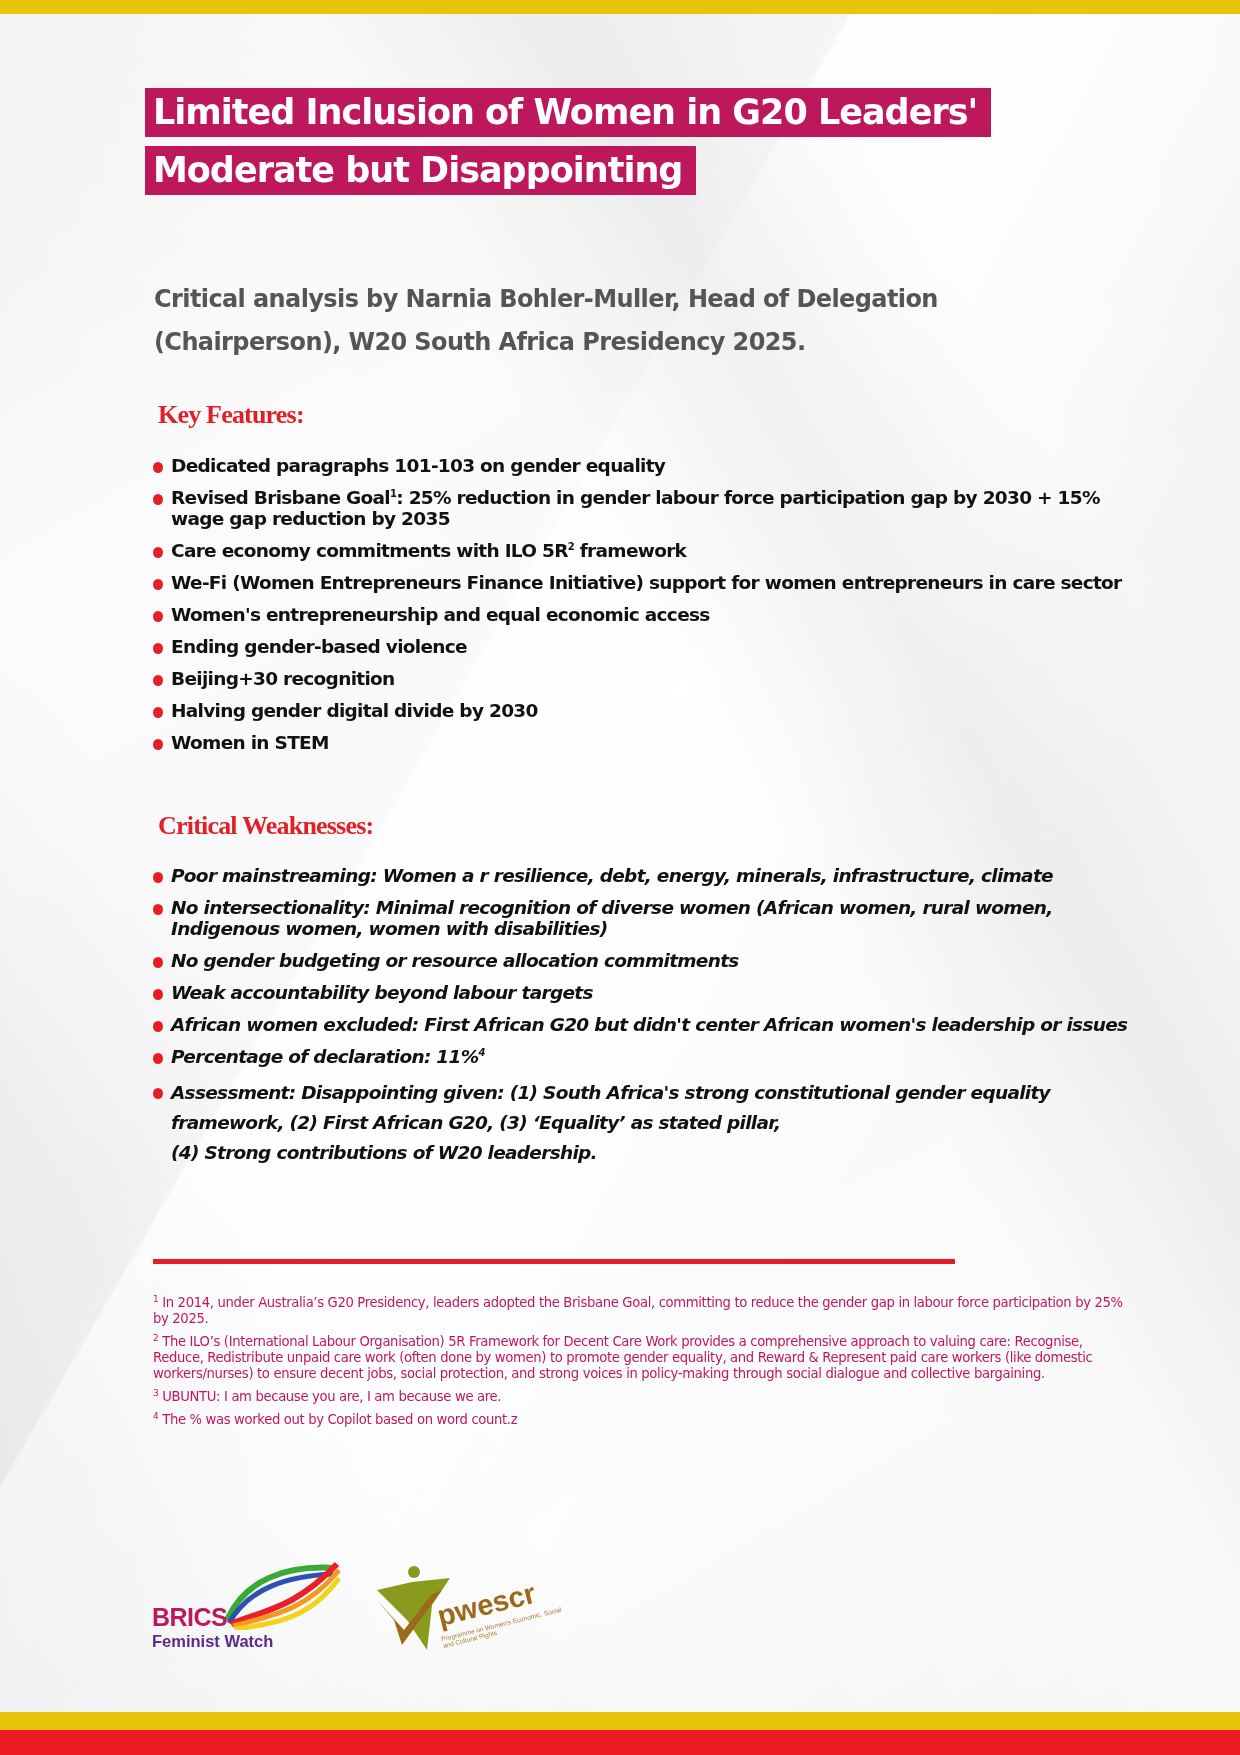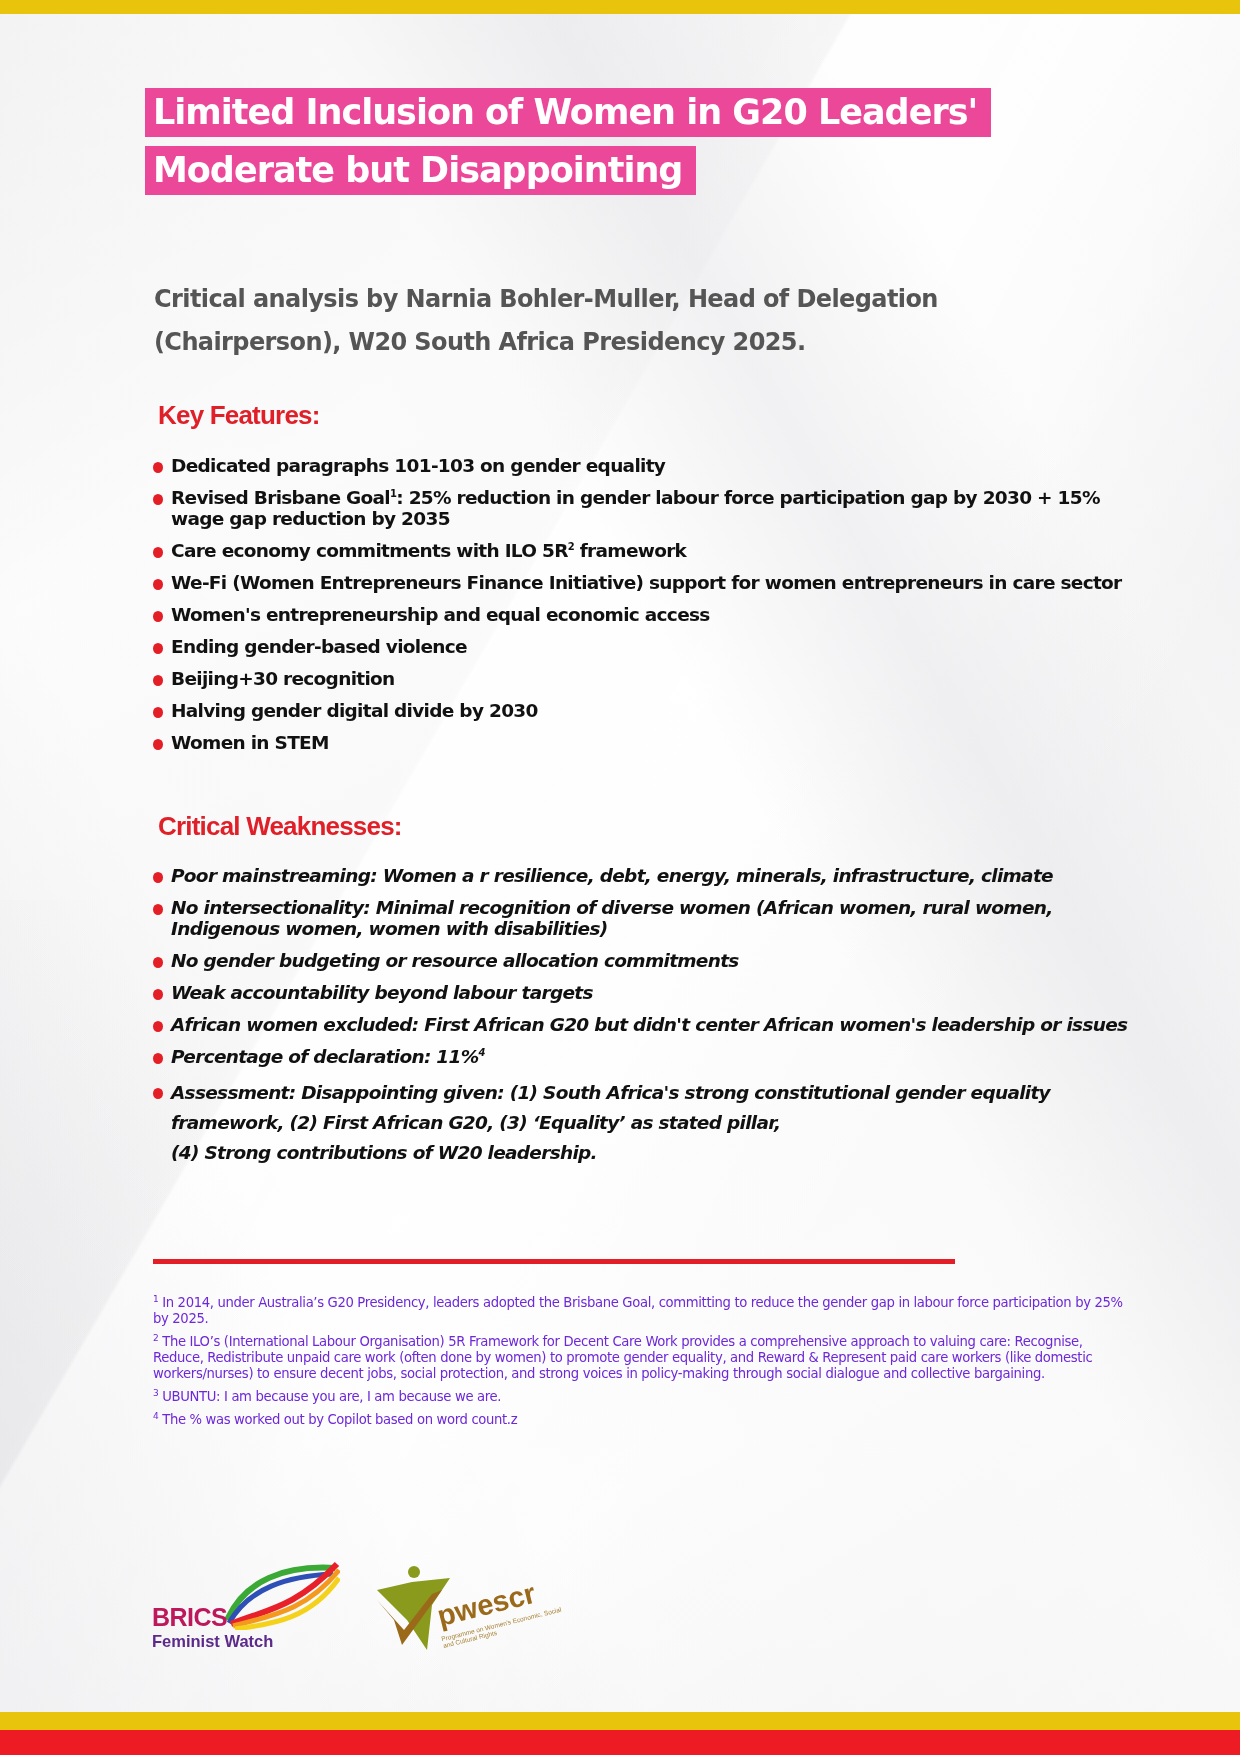--- a/index.html
+++ b/index.html
@@ -28,37 +28,37 @@
 
     .top-band { position: absolute; left: 0; top: 0; width: 1240px; height: 14px; background: #e8c40c; z-index: 2; }
     .bottom-yellow { position: absolute; left: 0; top: 1712px; width: 1240px; height: 18px; background: #e8c40c; z-index: 2; }
     .bottom-red { position: absolute; left: 0; top: 1730px; width: 1240px; height: 25px; background: #ed1c24; z-index: 2; }
 
     .content { position: absolute; left: 0; top: 0; width: 1240px; z-index: 3; }
 
     .title-block { position: absolute; left: 145px; top: 88px; }
     .title-line {
       display: block; width: max-content;
-      background: #ec4899; color: #fff;
+      background: #be185d; color: #fff;
       font-family: "DejaVu Sans", sans-serif;
       font-weight: bold; font-size: 35px; letter-spacing: -1px;
       line-height: 49px; padding: 0 14px 0 8px;
       margin-bottom: 9px;
     }
     .title-line:nth-child(3) { padding-right: 36px; }
 
     .byline {
       position: absolute; left: 154px; top: 278px; width: 880px;
       font-family: "DejaVu Sans", sans-serif; font-weight: bold;
       color: #555; font-size: 24px; line-height: 43px; letter-spacing: -0.6px;
     }
 
     .section-heading {
       position: absolute; left: 158px;
-      font-family: Liberation Sans, sans-serif; font-weight: bold;
+      font-family: Liberation Serif, serif; font-weight: bold;
       color: #e02029; font-size: 26px; letter-spacing: -0.8px;
     }
     .kf-heading { top: 400px; }
     .cw-heading { top: 811px; }
 
     ul.bullets { position: absolute; left: 152px; list-style: none; width: 990px; }
     ul.kf-list { top: 455px; }
     ul.cw-list { top: 865px; font-style: italic; }
     ul.bullets li {
       position: relative; padding-left: 19px;
@@ -72,21 +72,21 @@
     }
     ul.cw-list li.assess { line-height: 30px; margin-top: 3px; }
     ul.cw-list li.assess .dot { top: 10px; }
     sup { font-size: 10px; vertical-align: super; line-height: 0; }
 
     .divider { position: absolute; left: 153px; top: 1259px; width: 802px; height: 5px; background: #e31e26; }
 
     .footnotes {
       position: absolute; left: 153px; top: 1295px; width: 970px;
       font-family: "DejaVu Sans", sans-serif; font-size: 13.2px; letter-spacing: -0.35px;
-      line-height: 16px; color: #6d28d9;
+      line-height: 16px; color: #be185d;
     }
     .footnotes p { margin-bottom: 7px; }
     .footnotes sup { font-size: 9px; }
 
     .logo-brics { position: absolute; left: 150px; top: 1560px; width: 190px; height: 95px; }
     .logo-brics .brics-word {
       position: absolute; left: 2px; top: 43px;
       font-family: Liberation Sans, sans-serif; font-weight: bold; font-size: 25px;
       color: #be185d; letter-spacing: -0.5px;
     }

